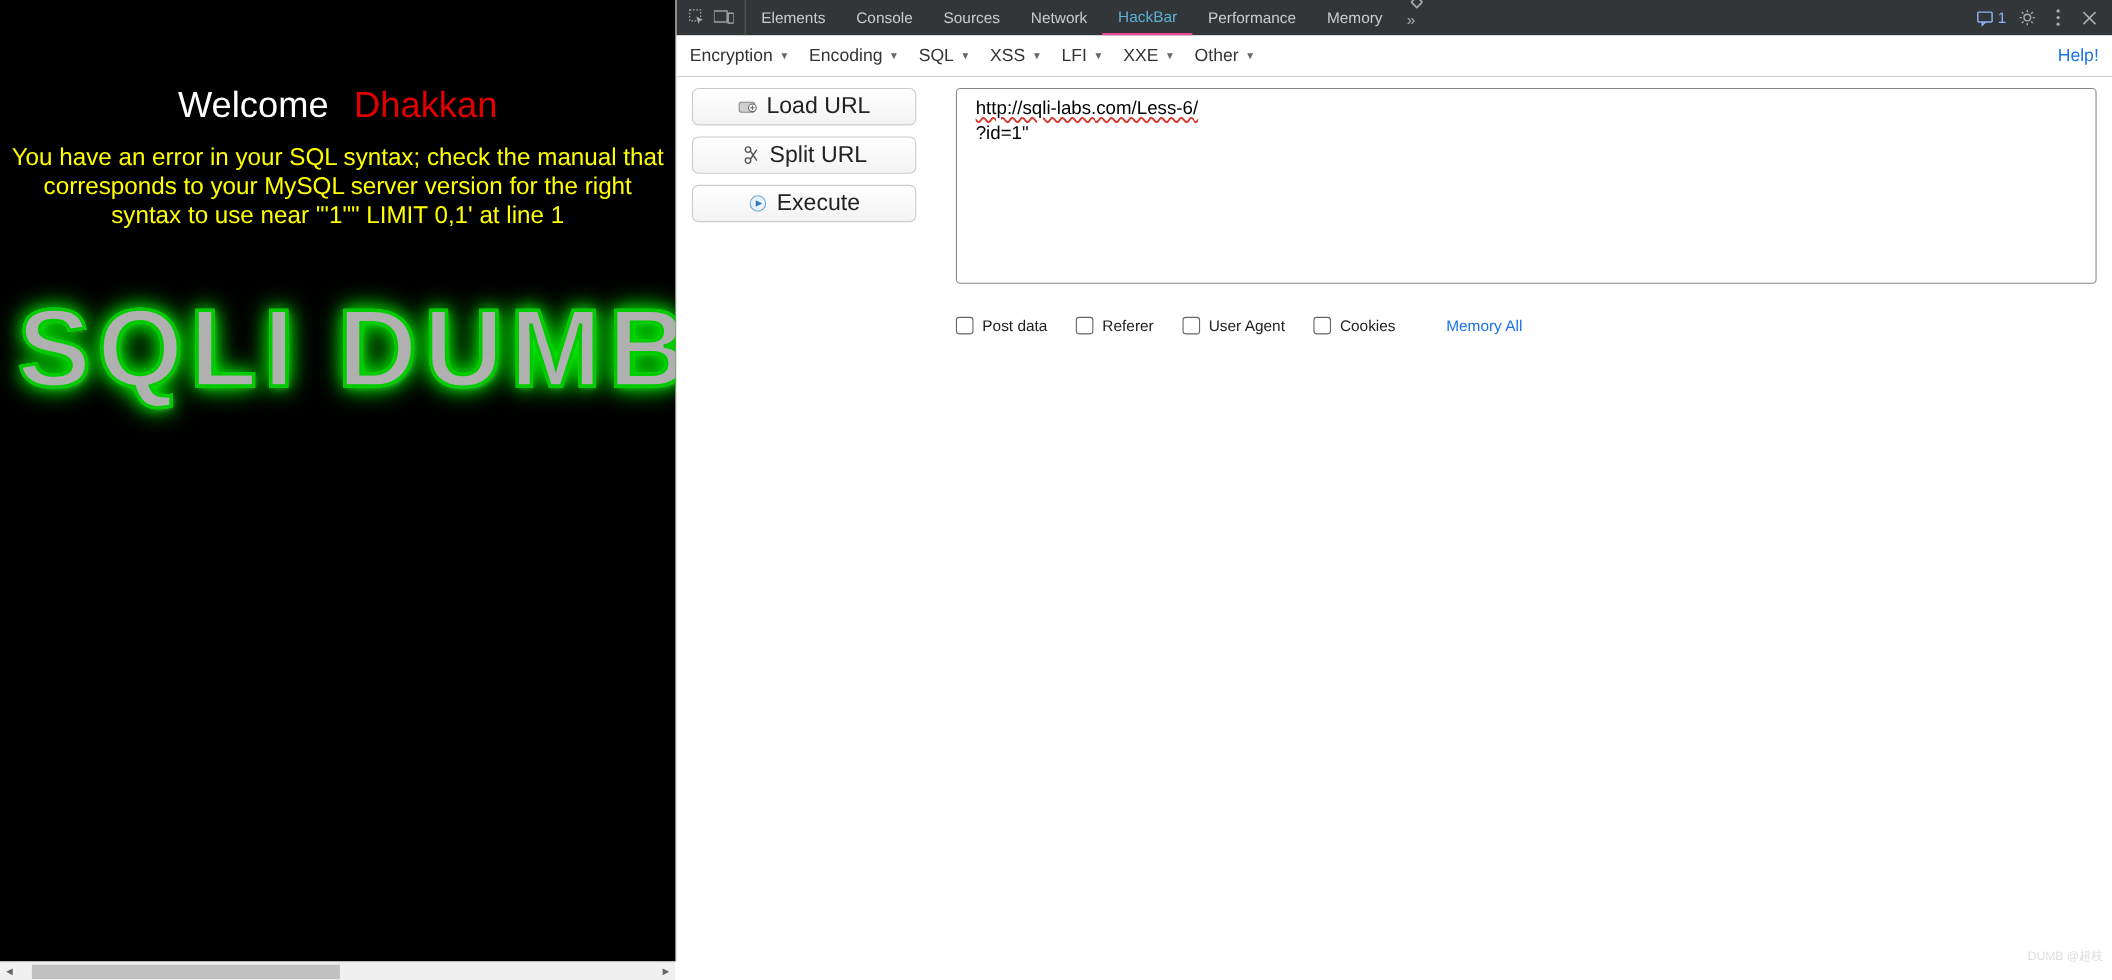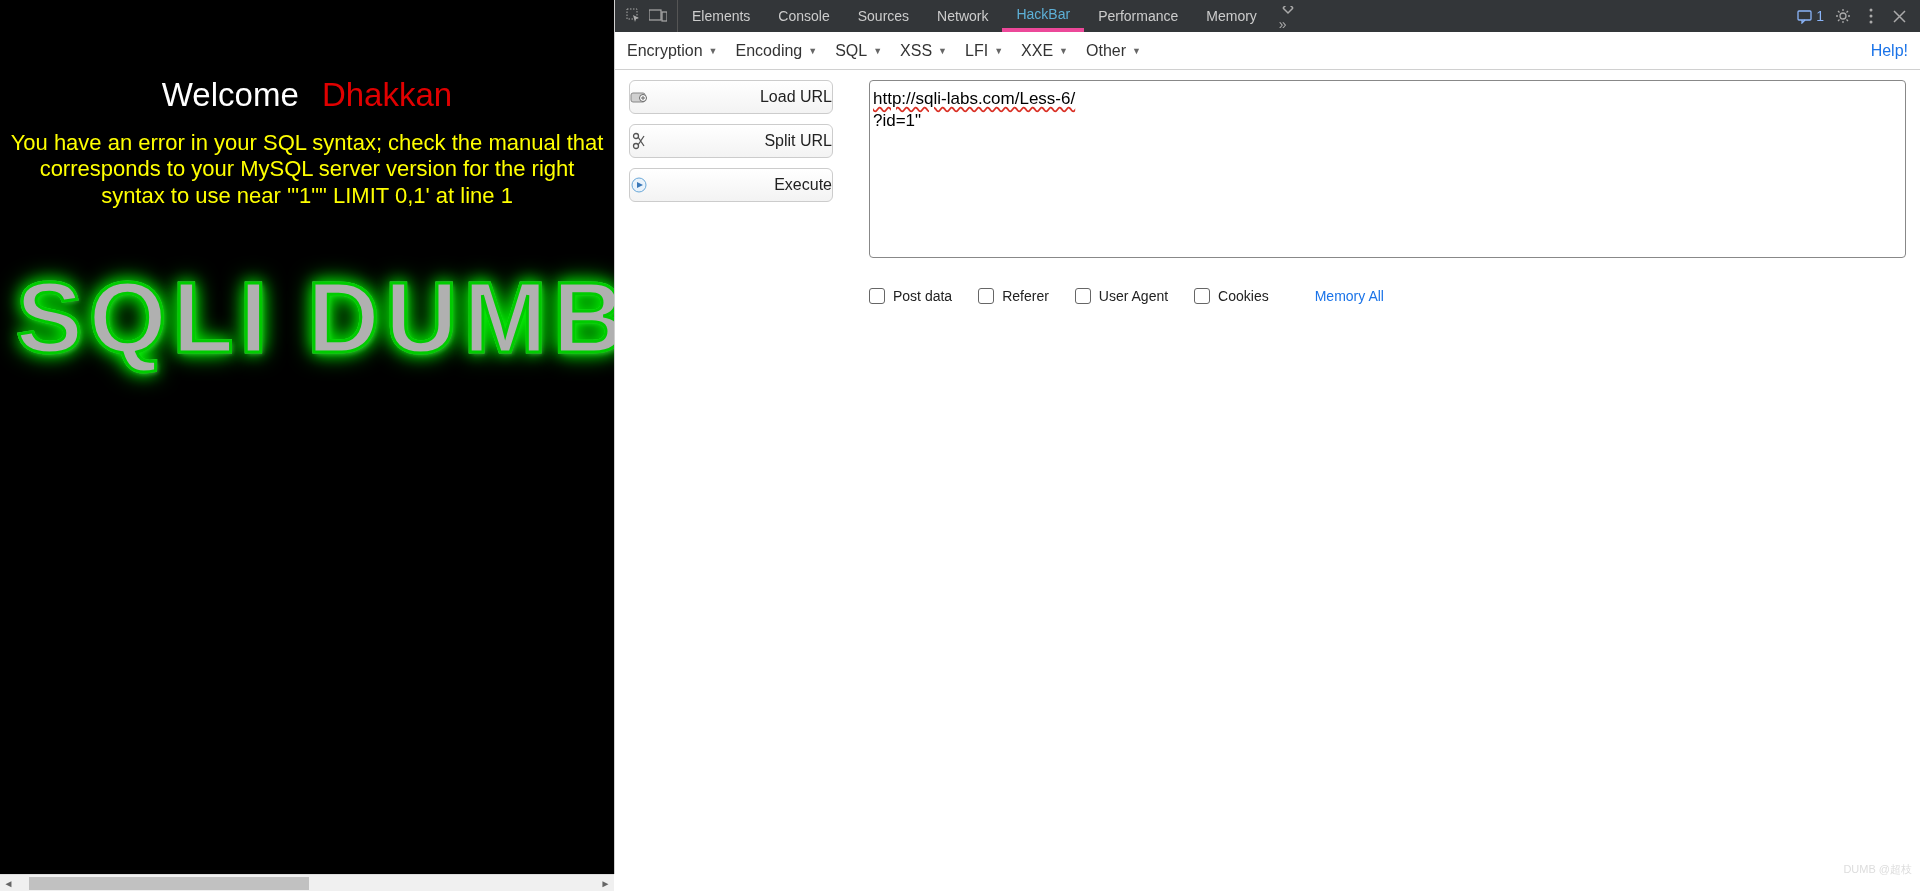--- a/index.html
+++ b/index.html
@@ -26,42 +26,42 @@
     .h-scrollbar { height: 17px; background: #f0f0f0; display: flex; align-items: center; border-top: 1px solid #ddd; }
     .h-scroll-arrow { width: 17px; height: 17px; display: flex; align-items: center; justify-content: center; font-size: 10px; color: #666; }
     .h-scroll-track { flex: 1; height: 17px; background: #f0f0f0; position: relative; }
     .h-scroll-thumb { position: absolute; left: 12px; width: 280px; height: 13px; top: 2px; background: #c1c1c1; }
     
     
     .devtools-panel { flex: 1; display: flex; flex-direction: column; background: #fff; border-left: 1px solid #d0d0d0; }
     .devtools-header { height: 32px; background: #333639; display: flex; align-items: center; color: #ccc; font-size: 14px; }
     .dt-icon-group { display: flex; align-items: center; gap: 6px; padding: 0 10px; border-right: 1px solid #555; height: 100%; }
     .dt-icon { width: 18px; height: 18px; display: flex; align-items: center; justify-content: center; cursor: pointer; }
-    .dt-tabs { display: flex; align-items: flex-end; height: 100%; flex: 1; }
+    .dt-tabs { display: flex; align-items: flex-start; height: 100%; flex: 1; }
     .dt-tab { padding: 0 14px; height: 100%; display: flex; align-items: center; cursor: pointer; color: #ccc; font-size: 14px; }
-    .dt-tab.active { color: #5db0d7; border-bottom: 4px solid #ec4899; }
+    .dt-tab.active { color: #5db0d7; border-bottom: 2px solid #ec4899; }
     .dt-more { padding: 0 10px; cursor: pointer; }
     .dt-right-icons { display: flex; align-items: center; gap: 10px; padding: 0 12px; }
     .dt-msg-badge { display: flex; align-items: center; gap: 4px; color: #8ab4f8; }
     
     
     .hackbar-toolbar { height: 38px; border-bottom: 1px solid #d0d0d0; display: flex; align-items: center; padding: 0 12px; gap: 18px; font-size: 16px; color: #333; text-align: center; }
     .hb-dropdown { display: flex; align-items: center; gap: 6px; cursor: pointer; }
     .hb-caret { font-size: 9px; color: #666; }
     .hb-help { margin-left: auto; color: #1a73e8; cursor: pointer; }
     
     
     .hackbar-body { padding: 10px 14px; display: flex; gap: 36px; }
     .hb-buttons { display: flex; flex-direction: column; gap: 10px; width: 204px; }
-    .hb-button { height: 34px; border: 1px solid #ccc; border-radius: 6px; background: linear-gradient(#fff, #f3f3f3); display: flex; align-items: center; justify-content: space-between; gap: 8px; font-size: 16px; cursor: pointer; color: #222; }
+    .hb-button { height: 34px; border: 1px solid #ccc; border-radius: 6px; background: linear-gradient(#fff, #f3f3f3); display: flex; align-items: center; justify-content: center; gap: 8px; font-size: 21px; cursor: pointer; color: #222; }
     .hb-button-icon { width: 18px; height: 18px; display: inline-flex; align-items: center; justify-content: center; }
     .hb-url-area { flex: 1; display: flex; flex-direction: column; }
     .hb-textarea { width: 100%; height: 178px; border: 1px solid #888; border-radius: 4px; padding: 8px 10px; font-size: 17px; font-family: Arial, sans-serif; resize: both; line-height: 1.3; }
     .hb-textarea-wrapper { position: relative; }
-    .hb-textarea-content { position: absolute; top: 8px; left: 4px; right: 10px; font-size: 17px; font-family: Arial, sans-serif; line-height: 1.3; pointer-events: none; }
+    .hb-textarea-content { position: absolute; top: 8px; left: 18px; right: 10px; font-size: 17px; font-family: Arial, sans-serif; line-height: 1.3; pointer-events: none; }
     .hb-checkbox-row { display: flex; align-items: flex-end; gap: 26px; margin-top: 30px; font-size: 14px; color: #222; }
     .hb-checkbox { display: flex; align-items: center; gap: 8px; cursor: pointer; }
     .hb-cb-box { width: 16px; height: 16px; border: 1.5px solid #666; border-radius: 3px; }
     .hb-clear { color: #1a73e8; cursor: pointer; margin-left: 20px; }
     
     .watermark { position: absolute; bottom: 14px; right: 8px; font-size: 11px; color: #ddd; }
     
     svg { display: block; }
   </style>
 </head>

